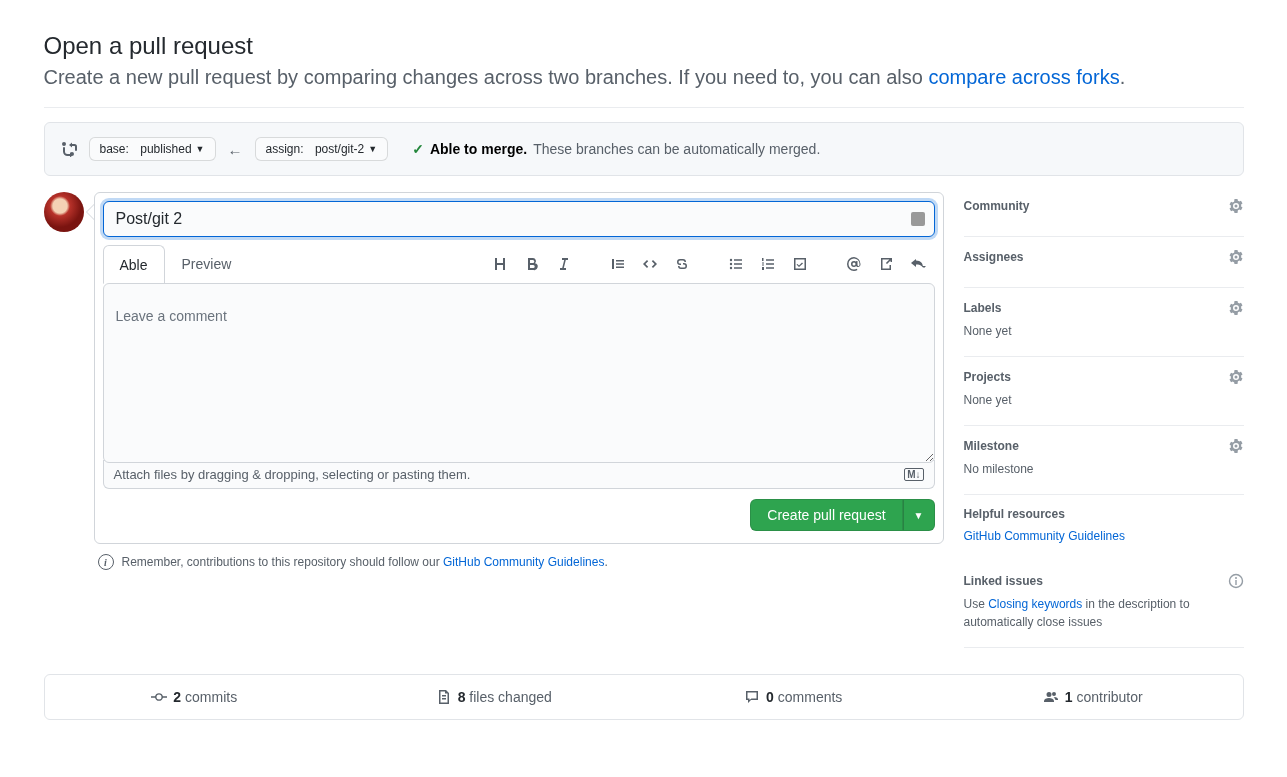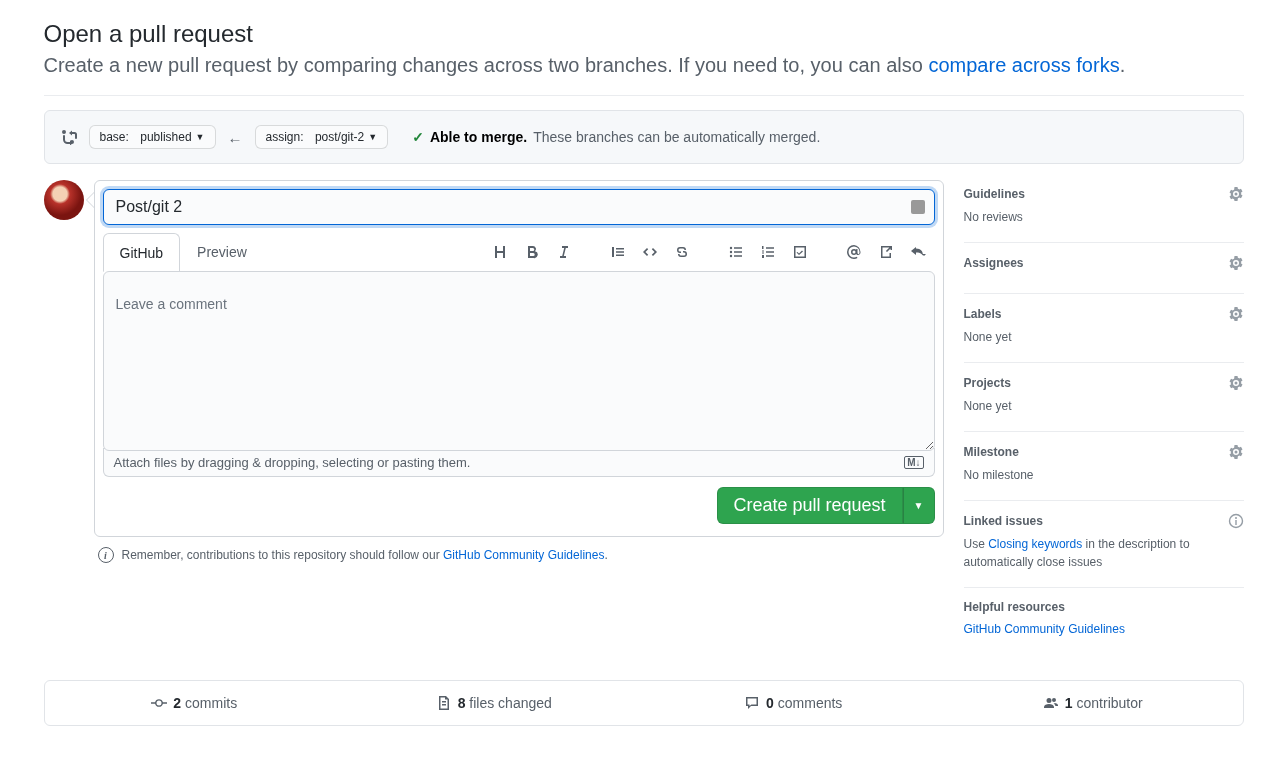--- a/index.html
+++ b/index.html
@@ -1,17 +1,17 @@
 <!DOCTYPE html>
 <html><head>
 <meta charset="utf-8">
 <style>
 * { box-sizing: border-box; margin: 0; padding: 0; }
 body { font-family: -apple-system, BlinkMacSystemFont, "Segoe UI", Helvetica, Arial, sans-serif; color: #24292e; background: #fff; font-size: 14px; }
-.container { max-width: 1240px; margin: 0 auto; padding: 20px; }
+.container { max-width: 1240px; margin: 12px auto; padding: 20px; }
 .page-title { font-size: 24px; font-weight: 400; margin-bottom: 6px; }
 .page-desc { color: #586069; font-size: 20px; margin-bottom: 18px; }
 .page-desc a { color: #0366d6; text-decoration: none; }
 hr.sep { border: none; border-top: 1px solid #eaecef; margin: 0 0 14px; }
 
 .compare-box { border: 1px solid #e1e4e8; border-radius: 6px; background: #f6f8fa; padding: 14px 16px; display: flex; align-items: center; gap: 12px; margin-bottom: 16px; }
 .compare-icon { width: 16px; height: 16px; color: #586069; }
 .branch-btn { background: #fafbfc; border: 1px solid rgba(27,31,35,0.15); border-radius: 6px; padding: 4px 10px; font-size: 12px; color: #24292e; display: inline-flex; align-items: center; gap: 4px; cursor: pointer; }
 .branch-btn .caret { font-size: 9px; }
 .arrow-icon { color: #586069; font-size: 15px; }
@@ -44,21 +44,21 @@
 .toolbar .tb-icon { color: #586069; cursor: pointer; display: inline-flex; align-items: center; justify-content: center; width: 18px; height: 18px; }
 .toolbar .tb-sep { width: 8px; }
 
 .comment-box { margin: 0 8px; }
 .comment-textarea { width: 100%; min-height: 180px; background: #fafbfc; border: 1px solid #d1d5da; border-top-left-radius: 0; border-radius: 6px; padding: 24px 12px; font-size: 14px; color: #24292e; resize: vertical; font-family: inherit; }
 .comment-textarea::placeholder { color: #6a737d; }
 .attach-row { border: 1px solid #d1d5da; border-top: 1px dashed #d1d5da; border-bottom-left-radius: 6px; border-bottom-right-radius: 6px; margin-top: -6px; padding: 6px 10px; font-size: 13px; color: #586069; display: flex; align-items: center; justify-content: space-between; background: #fafbfc; }
 .md-badge { font-size: 10px; font-weight: bold; border: 1px solid #586069; border-radius: 2px; padding: 0 2px; color: #586069; }
 
 .actions-row { display: flex; justify-content: flex-end; padding: 10px 8px 12px; }
-.btn-primary { background: #2ea44f; color: #fff; border: 1px solid rgba(27,31,35,0.15); border-radius: 6px 0 0 6px; padding: 7px 16px; font-size: 18px; font-weight: 500; cursor: pointer; }
+.btn-primary { background: #2ea44f; color: #fff; border: 1px solid rgba(27,31,35,0.15); border-radius: 6px 0 0 6px; padding: 7px 16px; font-size: 14px; font-weight: 500; cursor: pointer; }
 .btn-primary-dd { background: #2ea44f; color: #fff; border: 1px solid rgba(27,31,35,0.15); border-left: 1px solid rgba(27,31,35,0.25); border-radius: 0 6px 6px 0; padding: 7px 10px; cursor: pointer; font-size: 10px; }
 
 .reminder { display: flex; align-items: center; gap: 8px; font-size: 12px; color: #586069; margin-top: 10px; padding-left: 4px; }
 .reminder a { color: #0366d6; text-decoration: none; }
 .reminder .info-icon { width: 16px; height: 16px; border: 1.5px solid #586069; border-radius: 50%; display: inline-flex; align-items: center; justify-content: center; font-size: 10px; font-weight: bold; font-style: italic; font-family: serif; }
 
 .side-section { border-bottom: 1px solid #eaecef; padding: 12px 0 16px; }
 .side-section:first-child { padding-top: 6px; }
 .side-header { display: flex; align-items: center; justify-content: space-between; font-size: 12px; font-weight: 600; color: #586069; margin-bottom: 6px; }
 .side-content { font-size: 12px; color: #586069; line-height: 1.5; }
@@ -111,21 +111,21 @@
         <div class="avatar"></div>
         <div class="editor-body">
           <div class="arrow-stub"></div>
           <div class="editor-card">
             <div class="title-wrap">
               <input class="title-input" value="Post/git 2" style="">
               <span class="title-badge"></span>
             </div>
             <div class="tab-row">
               <div class="tabs">
-                <button class="tab active">GitHub</button>
+                <button class="tab active">Able</button>
                 <button class="tab">Preview</button>
               </div>
               <div class="toolbar">
                 <span class="tb-icon">
                     <svg width="16" height="16" viewBox="0 0 16 16" fill="currentColor">
                       <path d="M3 2v12h2V9h6v5h2V2h-2v5H5V2H3z"></path>
                     </svg>
                   </span>
                 <span class="tb-icon">
                     <svg width="16" height="16" viewBox="0 0 16 16" fill="currentColor">
@@ -209,28 +209,27 @@
               <span>Remember, contributions to this repository should follow our </span><a href="#">GitHub Community Guidelines</a><span>.</span>
             </span>
           </div>
         </div>
       </div>
     </div>
 
     <div class="right-col">
       <div class="side-section">
         <div class="side-header">
-          <span>Guidelines</span>
-          <span class="gear">
-              <svg width="16" height="16" viewBox="0 0 16 16" fill="currentColor">
-                <path d="M8 5a3 3 0 100 6 3 3 0 000-6zm0 1.5a1.5 1.5 0 110 3 1.5 1.5 0 010-3zM6.5 1h3l.4 1.8c.5.2.9.4 1.3.7l1.8-.7 1.5 2.6-1.4 1.2c0 .3.1.5.1.9s0 .6-.1.9l1.4 1.2-1.5 2.6-1.8-.7c-.4.3-.8.5-1.3.7L9.5 15h-3l-.4-1.8c-.5-.2-.9-.4-1.3-.7l-1.8.7L1.5 10.6l1.4-1.2c0-.3-.1-.5-.1-.9s0-.6.1-.9L1.5 6.4 3 3.8l1.8.7c.4-.3.8-.5 1.3-.7L6.5 1z"></path>
-              </svg>
-            </span>
-        </div>
-        <div class="side-content">No reviews</div>
+          <span>Community</span>
+          <span class="gear">
+              <svg width="16" height="16" viewBox="0 0 16 16" fill="currentColor">
+                <path d="M8 5a3 3 0 100 6 3 3 0 000-6zm0 1.5a1.5 1.5 0 110 3 1.5 1.5 0 010-3zM6.5 1h3l.4 1.8c.5.2.9.4 1.3.7l1.8-.7 1.5 2.6-1.4 1.2c0 .3.1.5.1.9s0 .6-.1.9l1.4 1.2-1.5 2.6-1.8-.7c-.4.3-.8.5-1.3.7L9.5 15h-3l-.4-1.8c-.5-.2-.9-.4-1.3-.7l-1.8.7L1.5 10.6l1.4-1.2c0-.3-.1-.5-.1-.9s0-.6.1-.9L1.5 6.4 3 3.8l1.8.7c.4-.3.8-.5 1.3-.7L6.5 1z"></path>
+              </svg>
+            </span>
+        </div>
       </div>
 
       <div class="side-section">
         <div class="side-header">
           <span>Assignees</span>
           <span class="gear">
               <svg width="16" height="16" viewBox="0 0 16 16" fill="currentColor">
                 <path d="M8 5a3 3 0 100 6 3 3 0 000-6zm0 1.5a1.5 1.5 0 110 3 1.5 1.5 0 010-3zM6.5 1h3l.4 1.8c.5.2.9.4 1.3.7l1.8-.7 1.5 2.6-1.4 1.2c0 .3.1.5.1.9s0 .6-.1.9l1.4 1.2-1.5 2.6-1.8-.7c-.4.3-.8.5-1.3.7L9.5 15h-3l-.4-1.8c-.5-.2-.9-.4-1.3-.7l-1.8.7L1.5 10.6l1.4-1.2c0-.3-.1-.5-.1-.9s0-.6.1-.9L1.5 6.4 3 3.8l1.8.7c.4-.3.8-.5 1.3-.7L6.5 1z"></path>
               </svg>
             </span>
@@ -264,44 +263,44 @@
       <div class="side-section">
         <div class="side-header">
           <span>Milestone</span>
           <span class="gear">
               <svg width="16" height="16" viewBox="0 0 16 16" fill="currentColor">
                 <path d="M8 5a3 3 0 100 6 3 3 0 000-6zm0 1.5a1.5 1.5 0 110 3 1.5 1.5 0 010-3zM6.5 1h3l.4 1.8c.5.2.9.4 1.3.7l1.8-.7 1.5 2.6-1.4 1.2c0 .3.1.5.1.9s0 .6-.1.9l1.4 1.2-1.5 2.6-1.8-.7c-.4.3-.8.5-1.3.7L9.5 15h-3l-.4-1.8c-.5-.2-.9-.4-1.3-.7l-1.8.7L1.5 10.6l1.4-1.2c0-.3-.1-.5-.1-.9s0-.6.1-.9L1.5 6.4 3 3.8l1.8.7c.4-.3.8-.5 1.3-.7L6.5 1z"></path>
               </svg>
             </span>
         </div>
         <div class="side-content">No milestone</div>
+      </div>
+
+      <div class="side-section" style="border-bottom:none">
+        <div class="side-header">
+          <span>Helpful resources</span>
+        </div>
+        <div class="side-content">
+          <a href="#">GitHub Community Guidelines</a>
+        </div>
       </div>
 
       <div class="side-section">
         <div class="side-header">
           <span>Linked issues</span>
           <span class="gear">
               <svg width="16" height="16" viewBox="0 0 16 16" fill="currentColor">
                 <circle cx="8" cy="8" r="6.5" fill="none" stroke="currentColor" stroke-width="1.4"></circle>
                 <circle cx="8" cy="5" r="1"></circle>
                 <path d="M7.3 7h1.4v5H7.3z"></path>
               </svg>
             </span>
         </div>
         <div class="side-content">
           <span>Use </span><a href="#">Closing keywords</a><span> in the description to automatically close issues</span>
-        </div>
-      </div>
-
-      <div class="side-section" style="border-bottom:none">
-        <div class="side-header">
-          <span>Helpful resources</span>
-        </div>
-        <div class="side-content">
-          <a href="#">GitHub Community Guidelines</a>
         </div>
       </div>
     </div>
   </div>
 
   <div class="stats-row">
     <div class="stat">
       <span class="stat-icon">
           <svg width="16" height="16" viewBox="0 0 16 16" fill="currentColor">
             <path d="M0 7.3h4.1a4 4 0 017.8 0H16v1.4h-4.1a4 4 0 01-7.8 0H0V7.3zM8 5.5a2.5 2.5 0 100 5 2.5 2.5 0 000-5z"></path>

